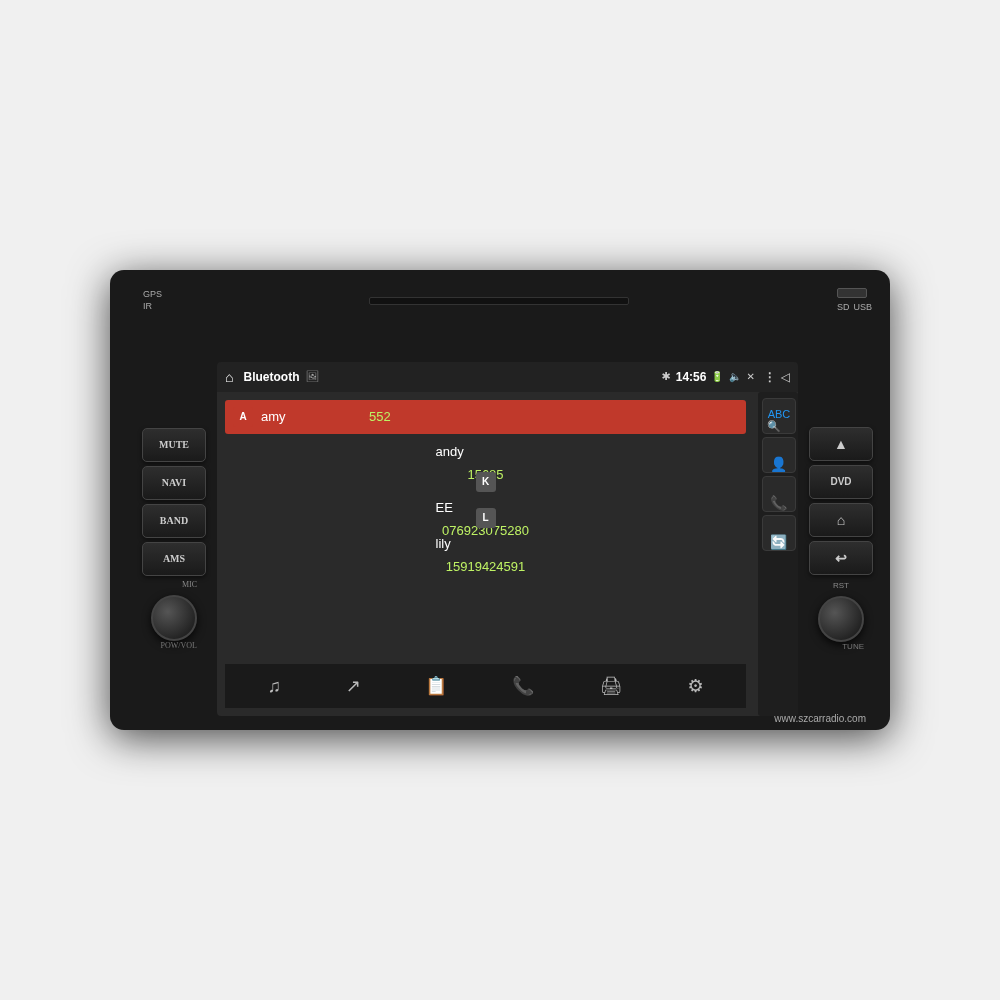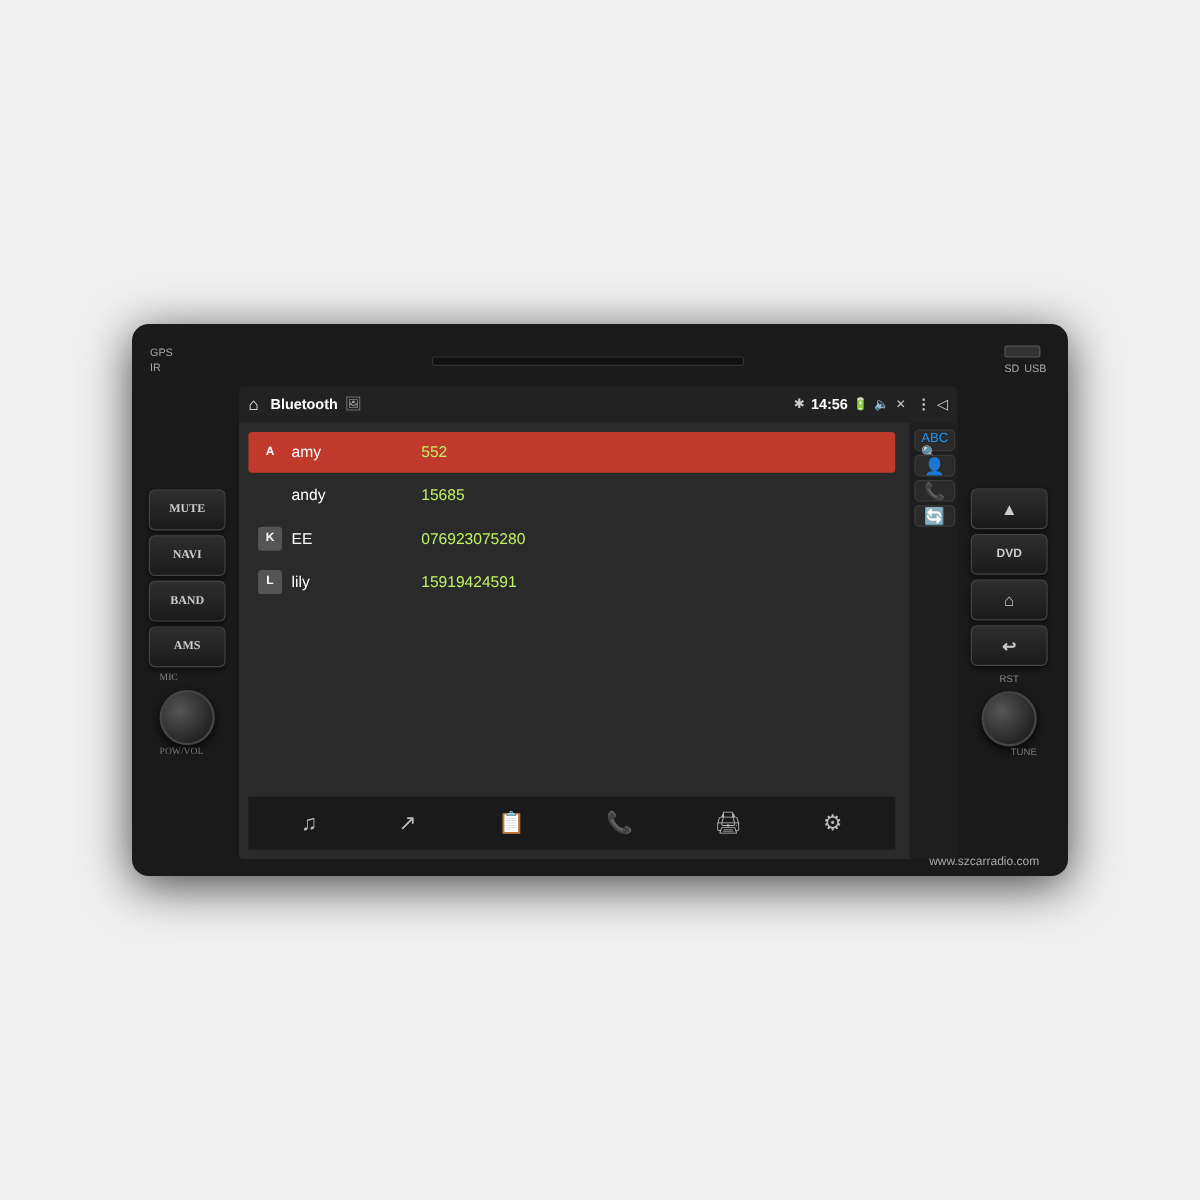--- a/index.html
+++ b/index.html
@@ -13,23 +13,24 @@
       font-family: Arial, sans-serif;
     }
 
     .unit-outer {
       width: 780px;
       height: 460px;
       background: #1a1a1a;
       border-radius: 14px;
       position: relative;
       box-shadow: 0 8px 40px rgba(0,0,0,0.7);
-      padding: 18px 14px 14px 11px;
-      display: flex;
-      flex-direction: column;
+      padding: 18px 14px 14px 29px;
+      display: flex;
+      flex-direction: column;
+      gap: 40px;
     }
 
     
     .unit-top-row {
       display: flex;
       align-items: center;
       justify-content: space-between;
       margin-bottom: 8px;
       padding: 0 4px;
     }
@@ -97,21 +98,21 @@
       height: 46px;
       border-radius: 50%;
       background: radial-gradient(circle at 35% 35%, #555, #111);
       border: 2px solid #444;
       box-shadow: 0 3px 8px rgba(0,0,0,0.8);
       margin-top: 6px;
     }
     .mic-label {
       color: #888;
       font-size: 8px;
-      text-align: left;
+      text-align: right;
       margin-top: 0;
     }
 
     
     .screen-wrapper {
       flex: 1;
       display: flex;
       flex-direction: column;
     }
     .screen {
@@ -194,20 +195,21 @@
       height: 34px;
       border-radius: 3px;
       padding: 0 8px;
       gap: 8px;
     }
     .contact-row.selected {
       background: #c0392b;
     }
     .contact-row.normal {
       background: transparent;
+      flex-direction: column;
     }
     .letter-badge {
       width: 20px;
       height: 20px;
       border-radius: 3px;
       display: flex;
       align-items: center;
       justify-content: center;
       font-size: 10px;
       font-weight: bold;
@@ -247,25 +249,25 @@
       display: flex;
       flex-direction: column;
       gap: 3px;
       padding: 6px 4px;
       background: #1e1e1e;
       border-radius: 3px;
       margin-left: 4px;
     }
     .quick-btn {
       width: 34px;
-      height: 18px;
+      height: 36px;
       background: #2a2a2a;
       border-radius: 4px;
       display: flex;
-      align-items: flex-start;
+      align-items: flex-end;
       justify-content: center;
       cursor: pointer;
       border: 1px solid #3a3a3a;
     }
     .quick-btn-icon {
       font-size: 14px;
     }
 
     
     .right-panel {
@@ -346,21 +348,21 @@
   <div class="unit-main">
 
     <div class="left-panel">
       <div class="left-btn">MUTE</div>
       <div class="left-btn">NAVI</div>
       <div class="left-btn">BAND</div>
       <div class="left-btn">AMS</div>
       <div>
         <div class="mic-label">MIC</div>
         <div class="knob-left"></div>
-        <div class="bottom-label" style="color:#777;font-size:8px;text-align:left;">POW/VOL</div>
+        <div class="bottom-label" style="color:#777;font-size:8px;text-align:right;">POW/VOL</div>
       </div>
     </div>
 
     <div class="screen-wrapper">
       <div class="screen">
 
         <div class="status-bar">
           <span class="home-icon">⌂</span>
           <span class="bt-title">Bluetooth</span>
           <span style="font-size:11px;color:#aaa;">🖼</span>

